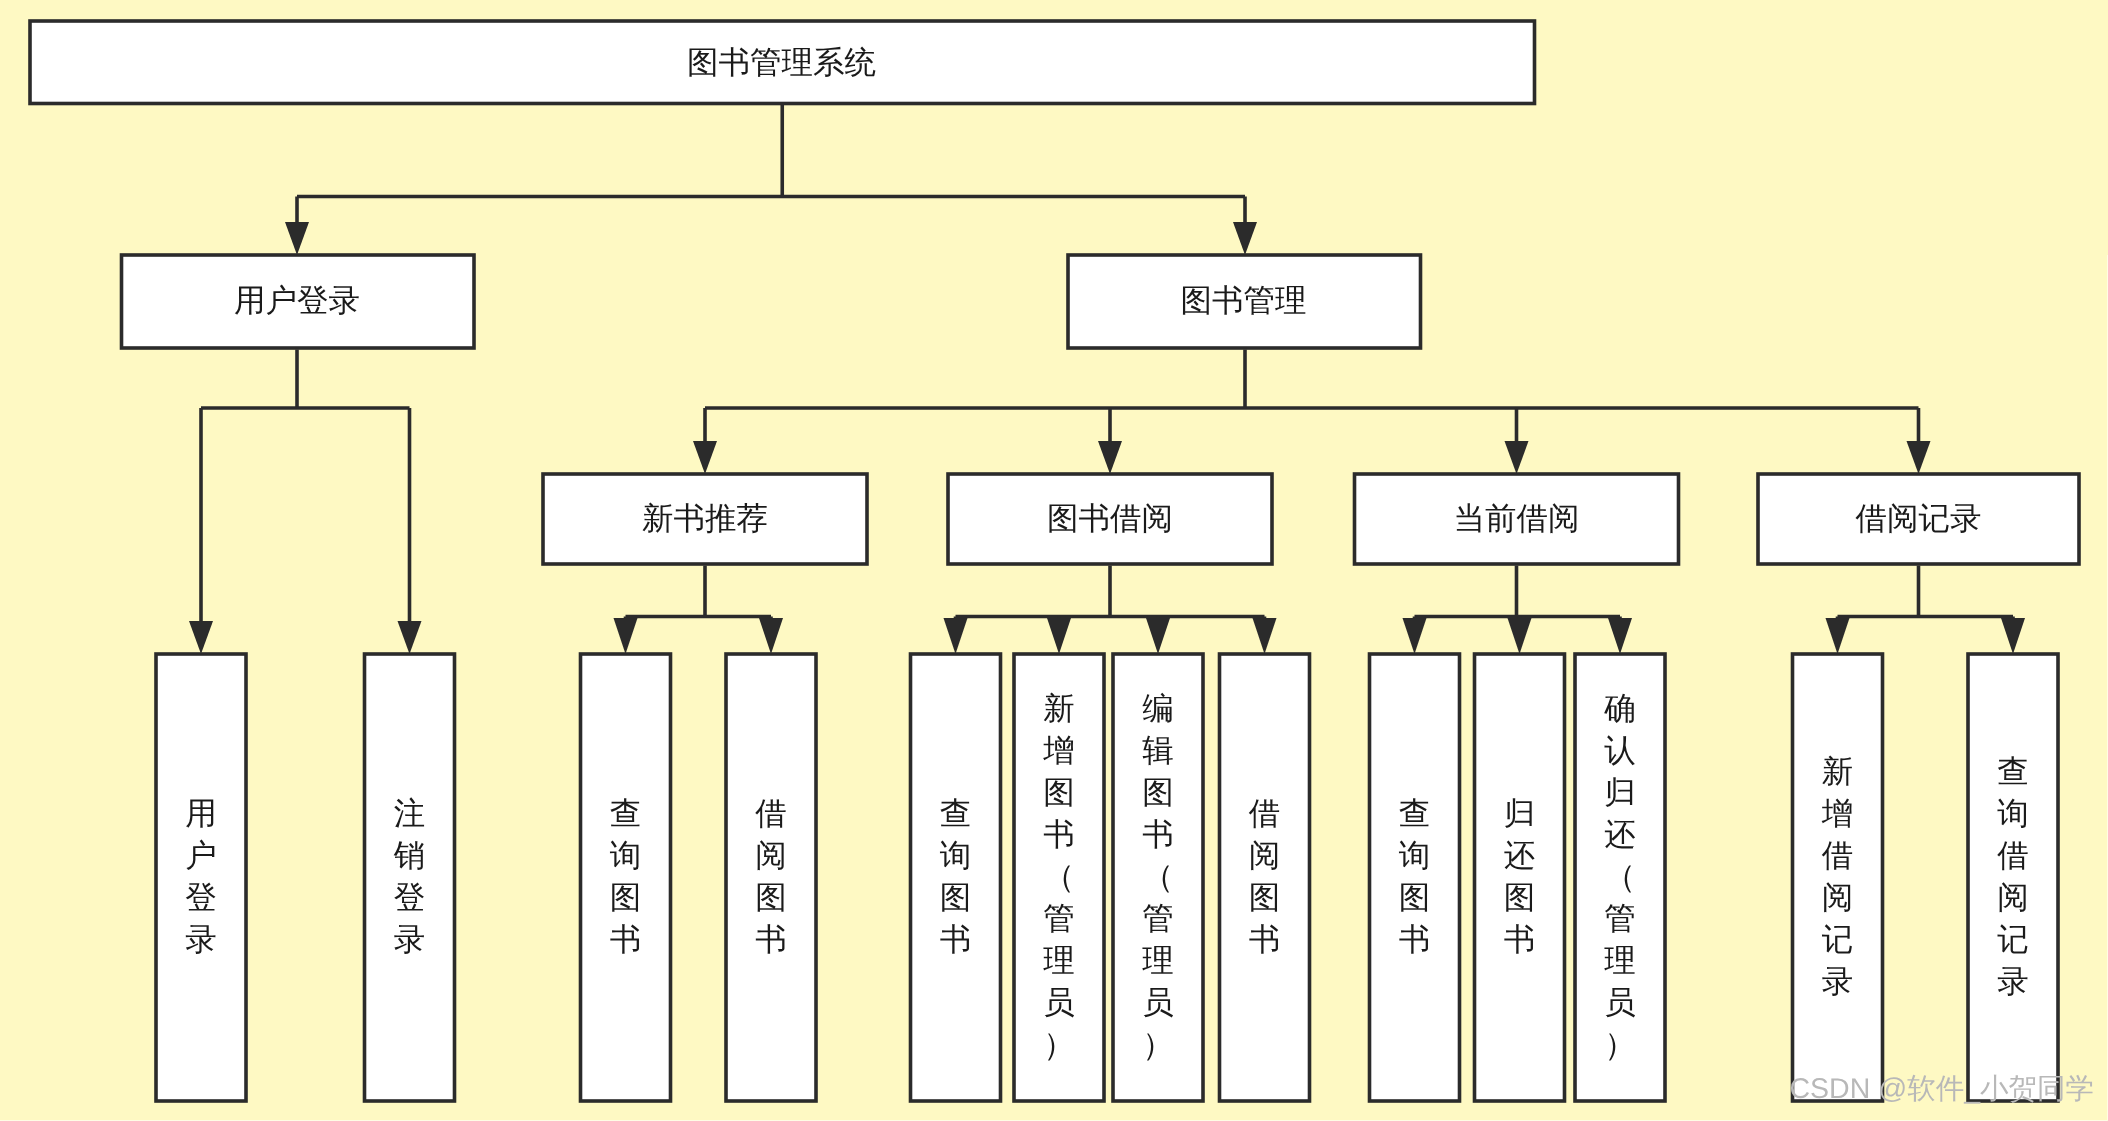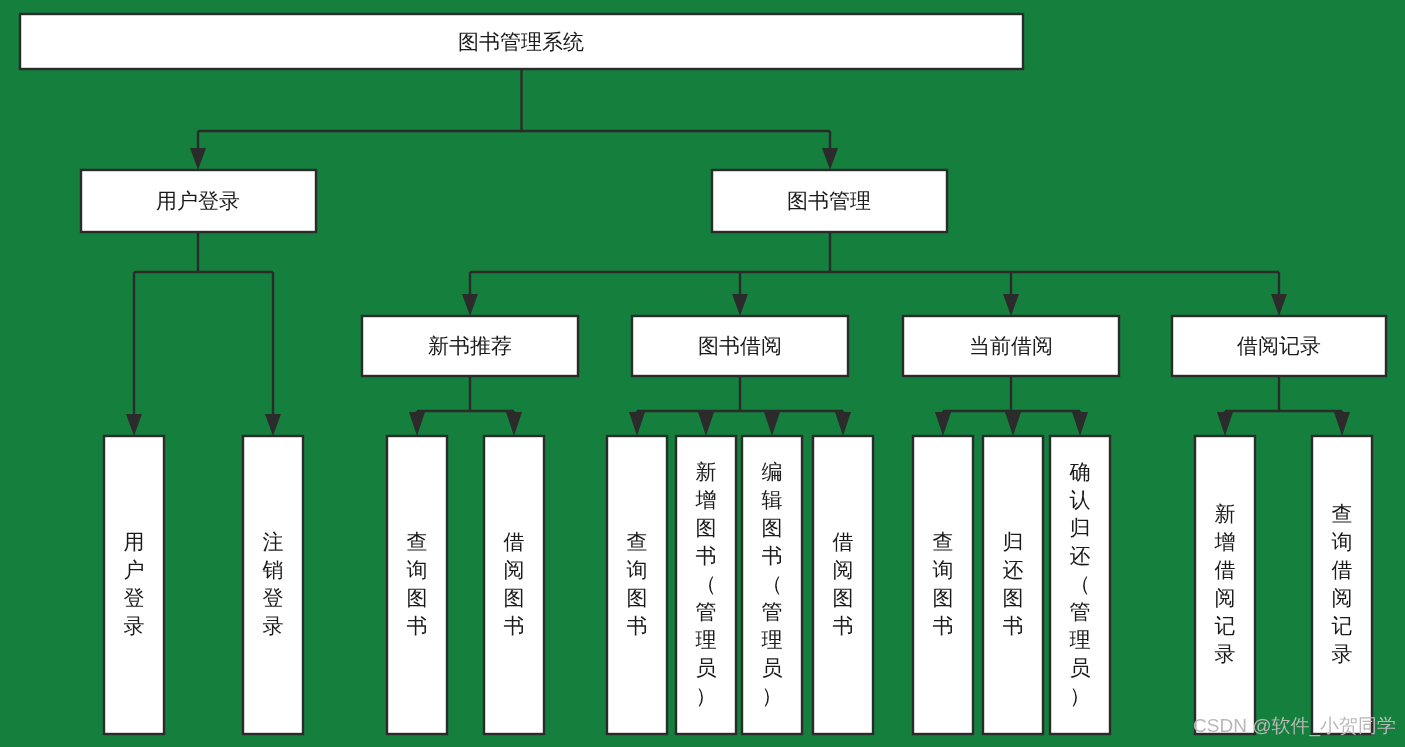--- a/index.html
+++ b/index.html
@@ -11,21 +11,21 @@
   body {
     width: 1405px;
     height: 747px;
     font-family: "Liberation Sans", "DejaVu Sans", sans-serif;
     overflow: hidden;
   }
   #diagram-root {
     position: relative;
     width: 1405px;
     height: 747px;
-    background: #15803d;
+    background: #fef9c3;
   }
   svg.diagram-canvas {
     position: absolute;
     left: 0;
     top: 0;
     width: 1405px;
     height: 747px;
     display: block;
   }
   .node-box {

